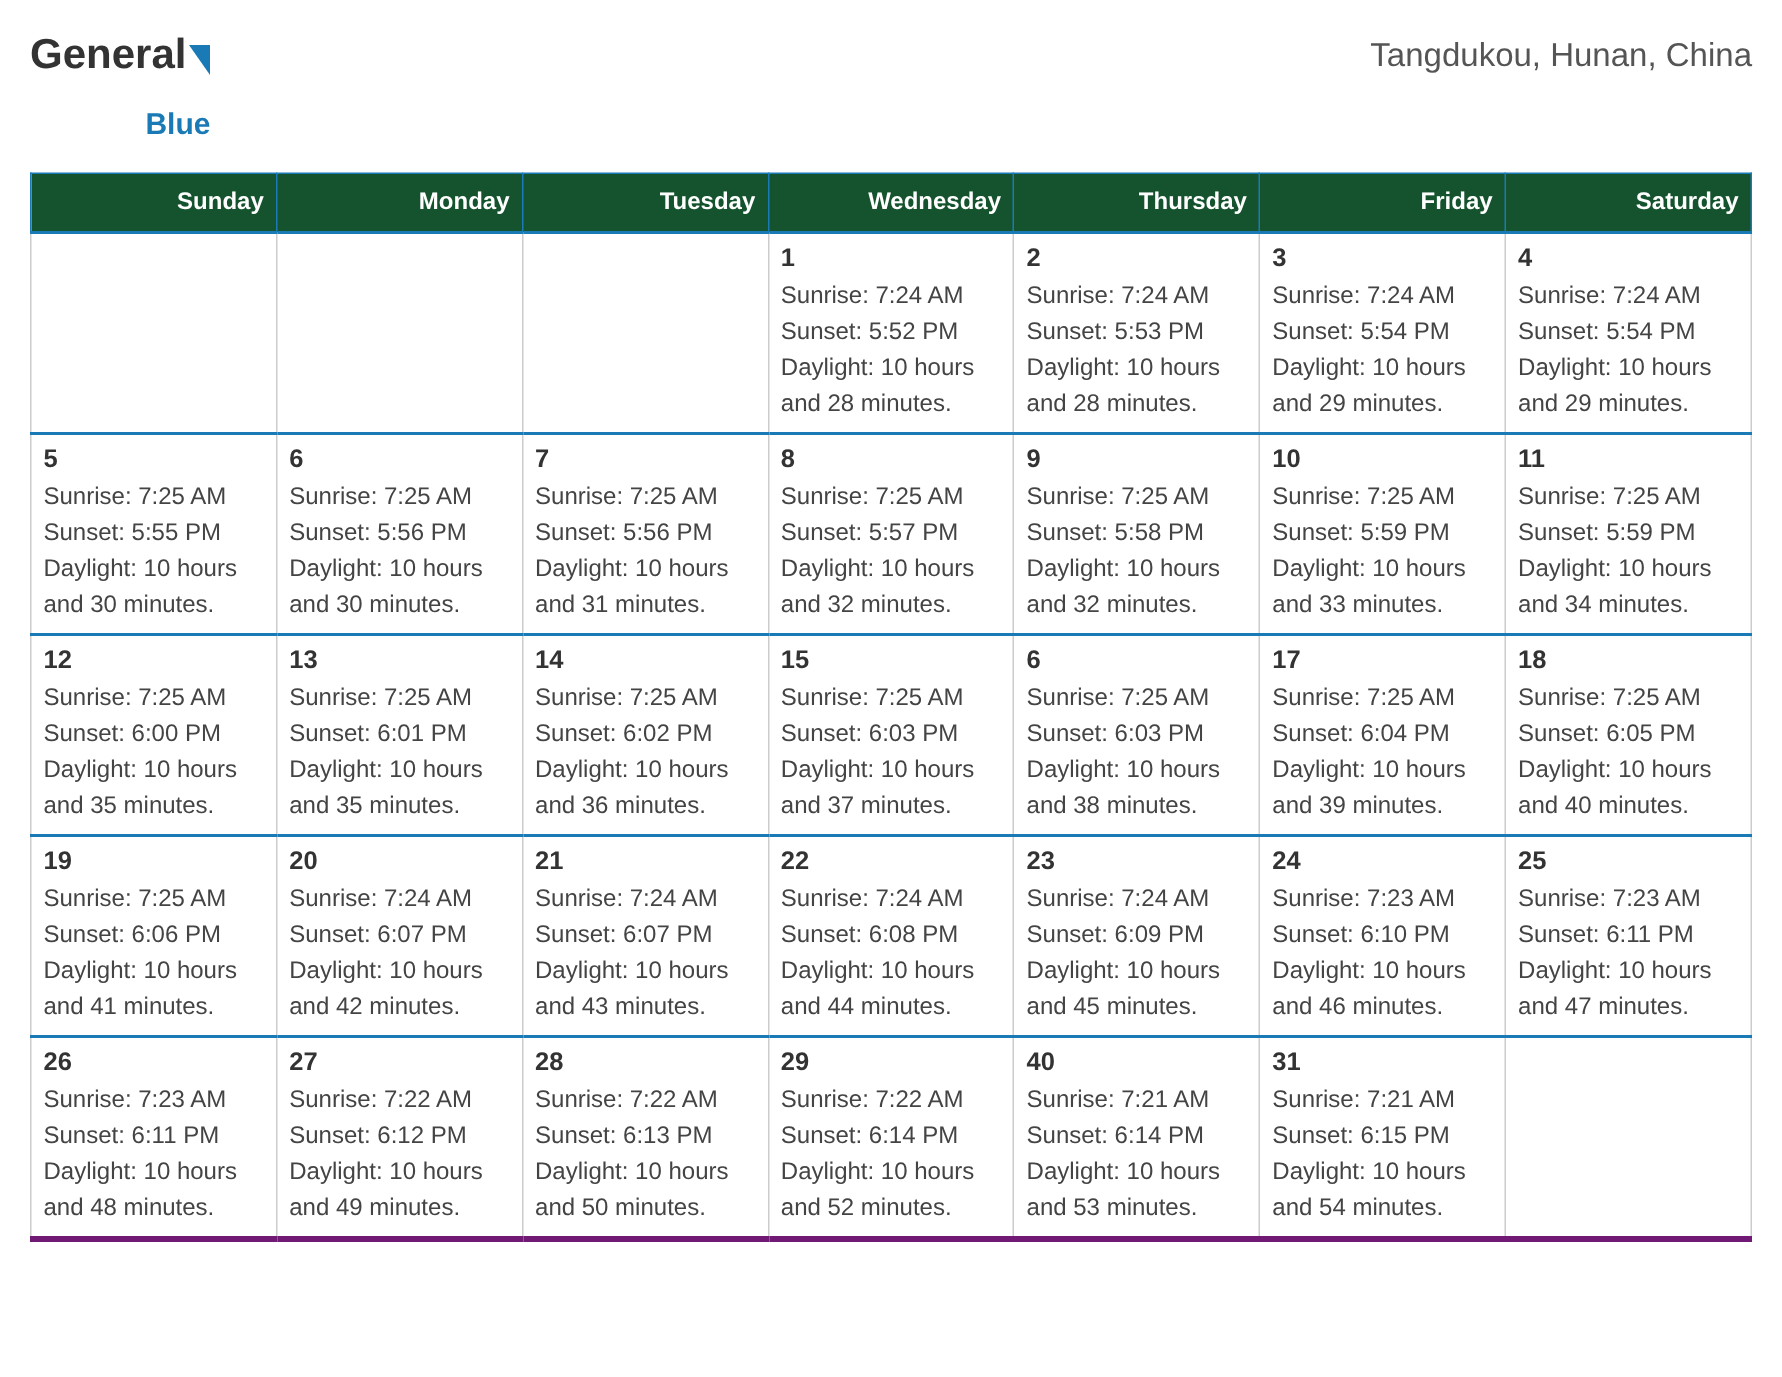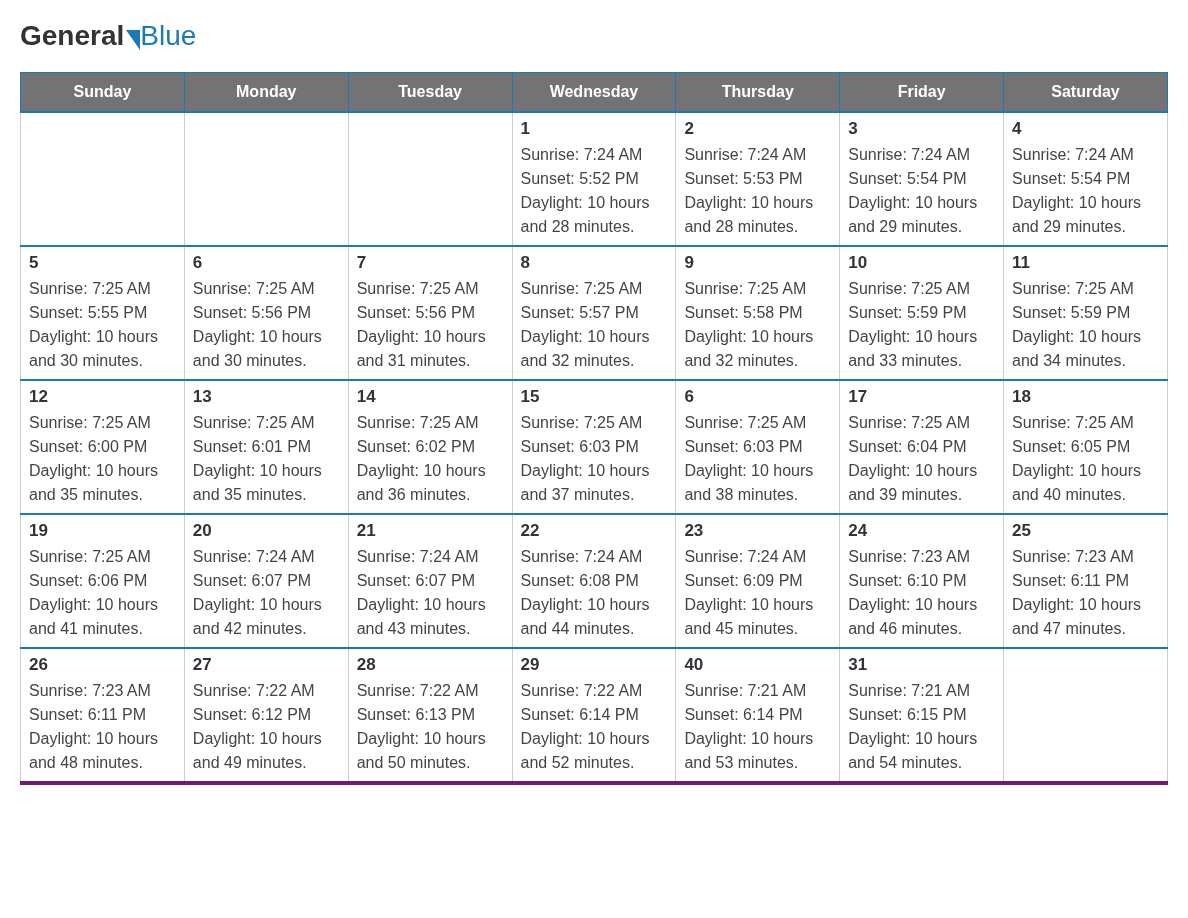--- a/index.html
+++ b/index.html
@@ -19,37 +19,38 @@
     .logo {
       display: flex;
       align-items: center;
     }
     .logo-text-general {
       font-size: 28px;
       font-weight: bold;
       color: #333;
     }
     .logo-text-blue {
-      font-size: 28px;
-      font-weight: normal;
+      font-size: 20px;
+      font-weight: bold;
       color: #1a7ab5;
     }
     .logo-triangle {
       width: 0;
       height: 0;
       border-left: 14px solid transparent;
       border-right: 0px solid transparent;
       border-top: 20px solid #1a7ab5;
       margin-left: 2px;
       margin-bottom: 2px;
     }
     .logo-icon {
       display: flex;
-      flex-direction: row;
+      flex-direction: column;
       align-items: flex-end;
+      gap: 20px;
     }
     .logo-top-row {
       display: flex;
       align-items: flex-end;
     }
     .title-section {
       text-align: right;
     }
     .month-title {
       font-size: 52px;
@@ -61,26 +62,26 @@
       font-size: 22px;
       color: #555;
       margin-top: 4px;
     }
     table {
       width: 100%;
       border-collapse: collapse;
       table-layout: fixed;
     }
     thead th {
-      background-color: #737373;
+      background-color: #14532d;
       color: #fff;
       font-size: 16px;
       font-weight: bold;
       padding: 10px 8px;
-      text-align: center;
+      text-align: right;
       border: 1px solid #1a7ab5;
     }
     tbody td {
       border: 1px solid #ccc;
       vertical-align: top;
       padding: 6px 8px;
       height: 110px;
     }
     .day-number {
       font-size: 17px;
@@ -110,20 +111,21 @@
   <div class="logo">
     <div class="logo-icon">
       <div class="logo-top-row">
         <span class="logo-text-general">General</span>
         <div class="logo-triangle"></div>
       </div>
       <span class="logo-text-blue">Blue</span>
     </div>
   </div>
   <div class="title-section">
+    <div class="location-title">Tangdukou, Hunan, China</div>
   </div>
 </div>
 
 <table>
   <thead>
     <tr>
     <th>Sunday</th>
         <th>Monday</th>
         <th>Tuesday</th>
         <th>Wednesday</th>

